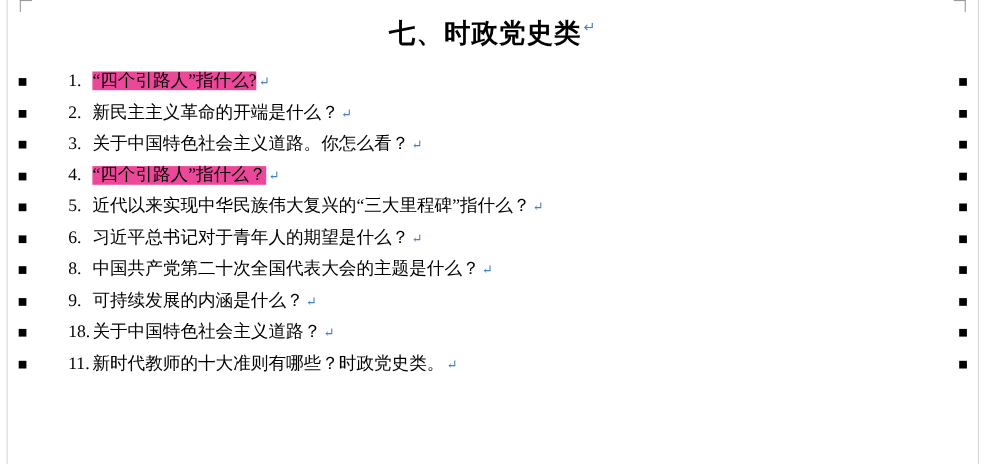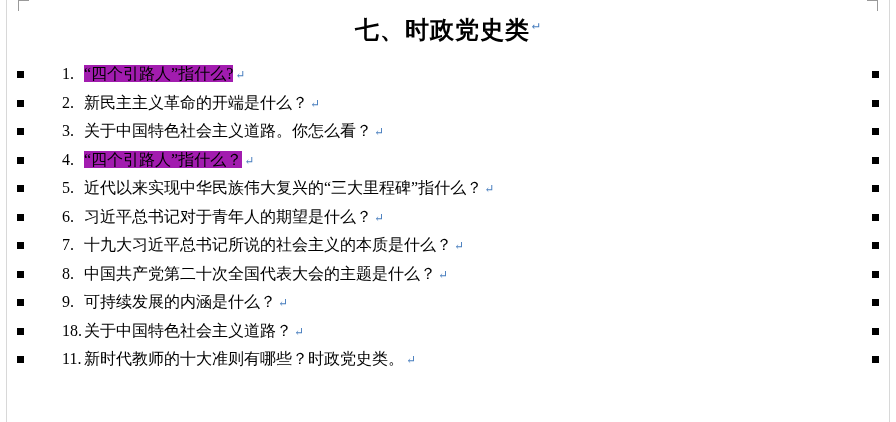--- a/index.html
+++ b/index.html
@@ -47,21 +47,21 @@
     position: absolute;
     left: 0;
     top: 0;
     width: 896px;
   }
 
   .doc-title {
     text-align: center;
     font-size: 24px;
     font-weight: bold;
-    font-family: Liberation Mono, monospace;
+    font-family: Liberation Serif, serif;
     letter-spacing: 1px;
     margin-top: 14px;
     margin-bottom: 0;
     position: relative;
   }
   .pilcrow {
     color: #4a7fbf;
     font-size: 13px;
     font-weight: normal;
     vertical-align: super;
@@ -95,21 +95,21 @@
     height: 28.5px;
     padding-left: 62px;
     white-space: nowrap;
     font-family: "Liberation Serif", "DejaVu Serif", serif;
   }
   .num {
     display: inline-block;
     min-width: 22px;
   }
   .txt-hl {
-    background: #a21caf;
+    background: #ec4899;
   }
 
   
   .margin-bullet {
     position: absolute;
     width: 7px;
     height: 7px;
     background: #000000;
     top: 11px;
   }
@@ -133,21 +133,20 @@
     </h1>
 
 
     <ul class="list" id="question-list">
         <li class="list-item"><span class="margin-bullet left"></span><span class="margin-bullet right"></span><span class="num">1.</span><span class="txt-hl">“四个引路人”指什么?</span><span class="pilcrow-inline">↵</span></li>
         <li class="list-item"><span class="margin-bullet left"></span><span class="margin-bullet right"></span><span class="num">2.</span><span class="">新民主主义革命的开端是什么？</span><span class="pilcrow-inline">↵</span></li>
         <li class="list-item"><span class="margin-bullet left"></span><span class="margin-bullet right"></span><span class="num">3.</span><span class="">关于中国特色社会主义道路。你怎么看？</span><span class="pilcrow-inline">↵</span></li>
         <li class="list-item"><span class="margin-bullet left"></span><span class="margin-bullet right"></span><span class="num">4.</span><span class="txt-hl">“四个引路人”指什么？</span><span class="pilcrow-inline">↵</span></li>
         <li class="list-item"><span class="margin-bullet left"></span><span class="margin-bullet right"></span><span class="num">5.</span><span class="">近代以来实现中华民族伟大复兴的“三大里程碑”指什么？</span><span class="pilcrow-inline">↵</span></li>
         <li class="list-item"><span class="margin-bullet left"></span><span class="margin-bullet right"></span><span class="num">6.</span><span class="">习近平总书记对于青年人的期望是什么？</span><span class="pilcrow-inline">↵</span></li>
-        <li class="list-item"><span class="margin-bullet left"></span><span class="margin-bullet right"></span><span class="num">7.</span><span class="">十九大习近平总书记所说的社会主义的本质是什么？</span><span class="pilcrow-inline">↵</span></li>
         <li class="list-item"><span class="margin-bullet left"></span><span class="margin-bullet right"></span><span class="num">8.</span><span class="">中国共产党第二十次全国代表大会的主题是什么？</span><span class="pilcrow-inline">↵</span></li>
         <li class="list-item"><span class="margin-bullet left"></span><span class="margin-bullet right"></span><span class="num">9.</span><span class="">可持续发展的内涵是什么？</span><span class="pilcrow-inline">↵</span></li>
         <li class="list-item"><span class="margin-bullet left"></span><span class="margin-bullet right"></span><span class="num">18.</span><span class="">关于中国特色社会主义道路？</span><span class="pilcrow-inline">↵</span></li>
         <li class="list-item"><span class="margin-bullet left"></span><span class="margin-bullet right"></span><span class="num">11.</span><span class="">新时代教师的十大准则有哪些？时政党史类。</span><span class="pilcrow-inline">↵</span></li>
       </ul>
 
   </div>
 </div>
 
 </body></html>

